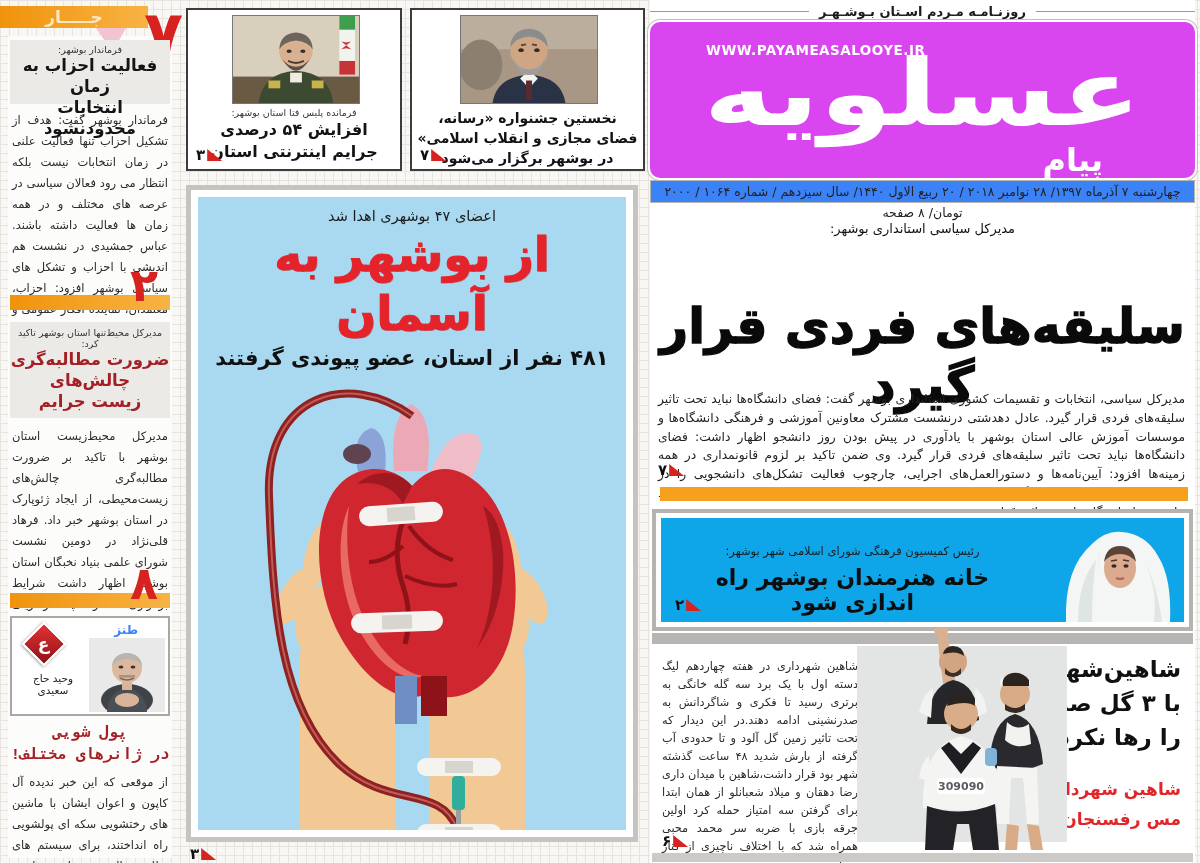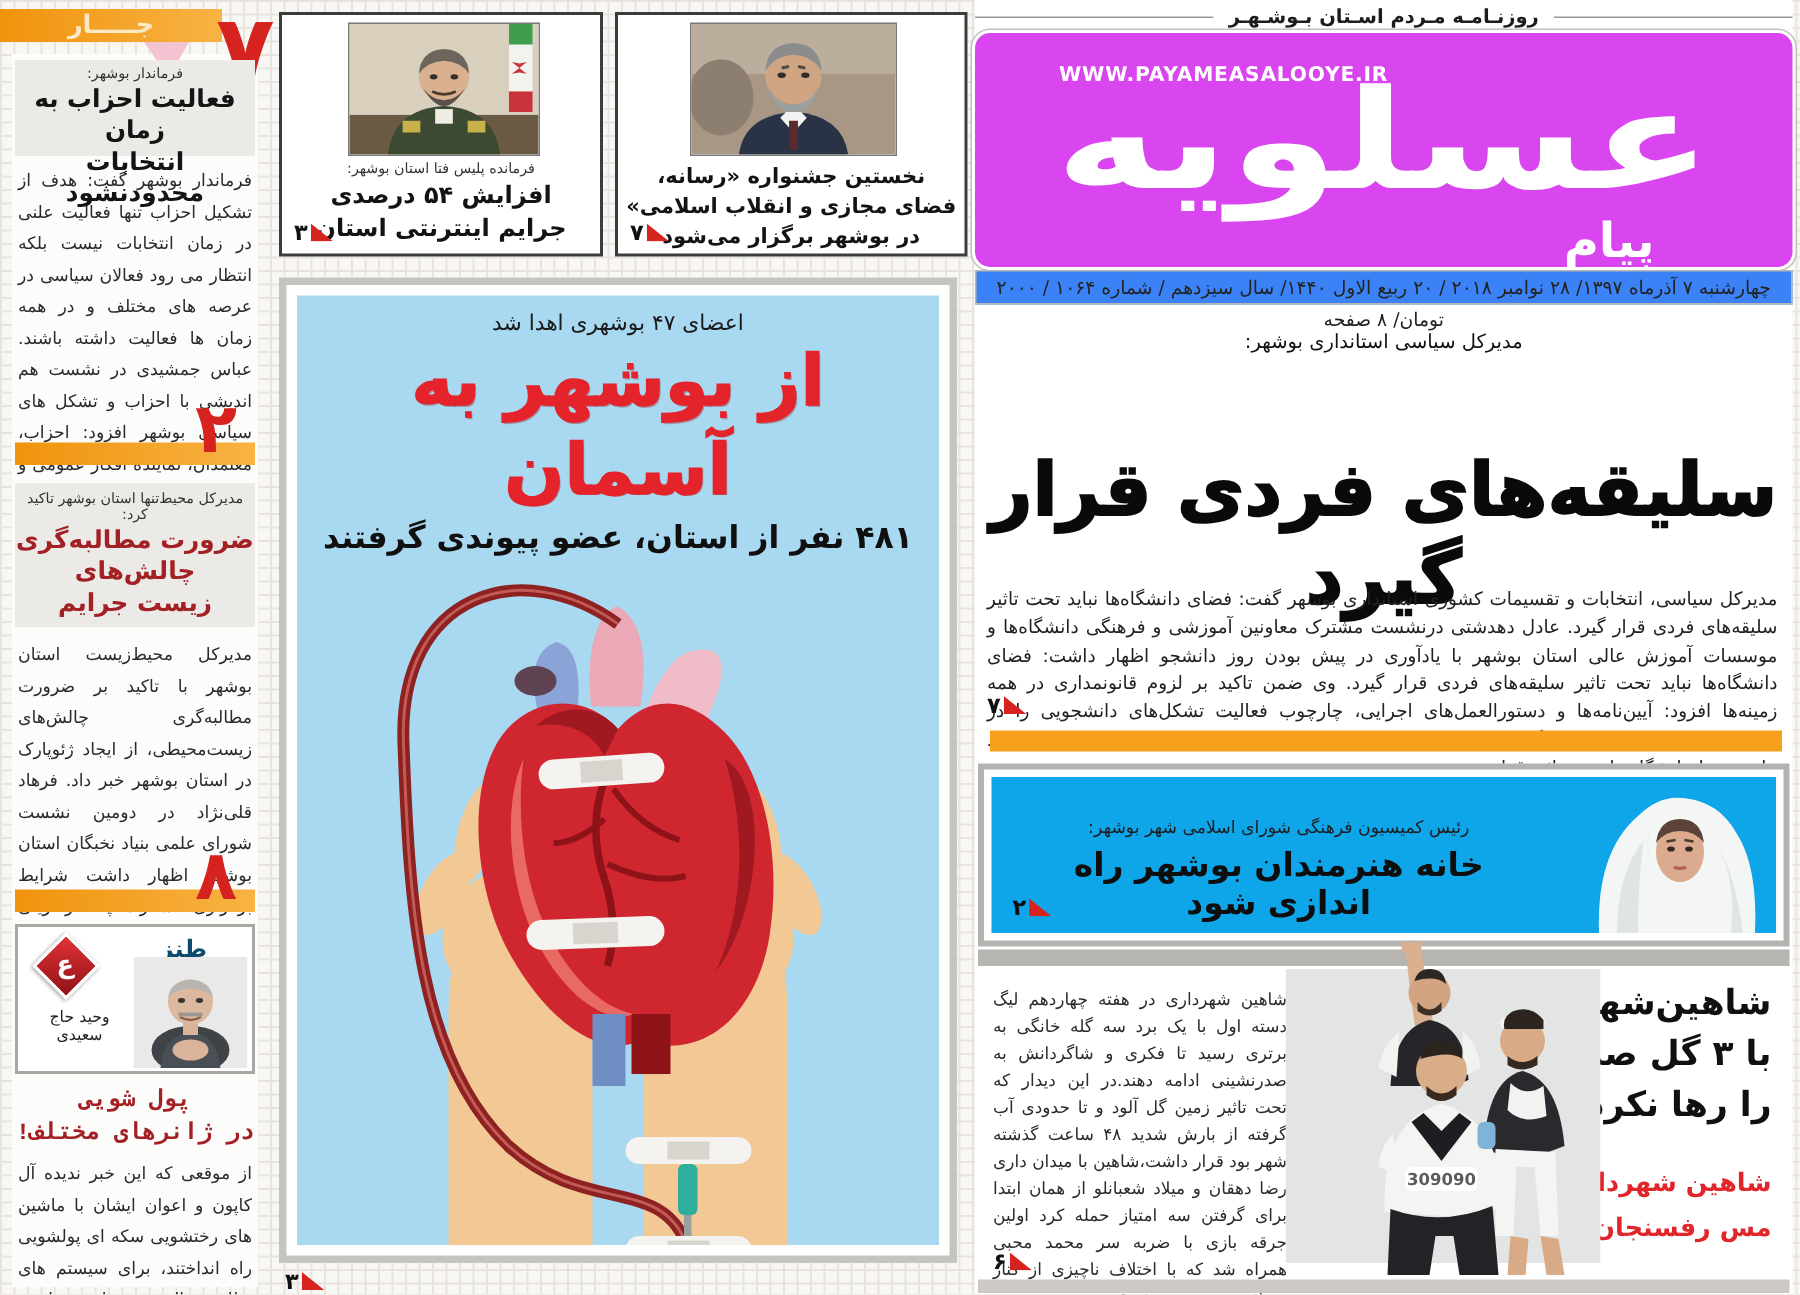--- a/index.html
+++ b/index.html
@@ -38,21 +38,21 @@
   .sb-h.red{color:#a32025;}
   .b1{left:12px; top:110px; width:156px; height:168px;}
   .numbar{height:15px; background:linear-gradient(90deg,#f0930c,#f8b344);}
   .nb2{left:10px; top:295px; width:160px;}
   .n2{left:130px; top:262px; font-size:46px;}
   .p2{left:10px; top:322px; width:160px; height:96px; padding-top:5px;}
   .b2{left:12px; top:426px; width:156px; height:150px;}
   .nb8{left:10px; top:593px; width:160px;}
   .n8{left:130px; top:560px; font-size:46px;}
   .satire-box{left:10px; top:616px; width:160px; height:100px; background:#fff; border:2px solid #a9a7a4;}
-  .satire-label{position:absolute; right:30px; top:5px; font-size:16px; font-weight:bold; color:#0c4a6e;}
+  .satire-label{position:absolute; right:30px; top:5px; font-size:12px; font-weight:bold; color:#3b82f6;}
   .satire-logo{position:absolute; left:16px; top:10px; width:32px; height:32px; transform:rotate(45deg);
     background:linear-gradient(135deg,#e23237,#8f1216); border:2px solid #fff; box-shadow:0 1px 3px rgba(0,0,0,.4);
     display:flex; align-items:center; justify-content:center;}
   .satire-logo span{transform:rotate(-45deg); color:#fff; font-weight:bold; font-size:17px; line-height:1;}
   .satire-author{position:absolute; left:4px; top:54px; width:74px; font-size:10.5px; color:#222; text-align:center;}
   .satire-photo{position:absolute; right:3px; top:20px; width:76px; height:74px;}
   .satire-h{left:10px; top:722px; width:160px;}
   .satire-h div{font-size:15.5px; font-weight:bold; color:#a32025; text-align:center; line-height:22px;font-family:Liberation Mono, monospace;}
   .b3{left:12px; top:772px; width:156px; height:86px;}
 

